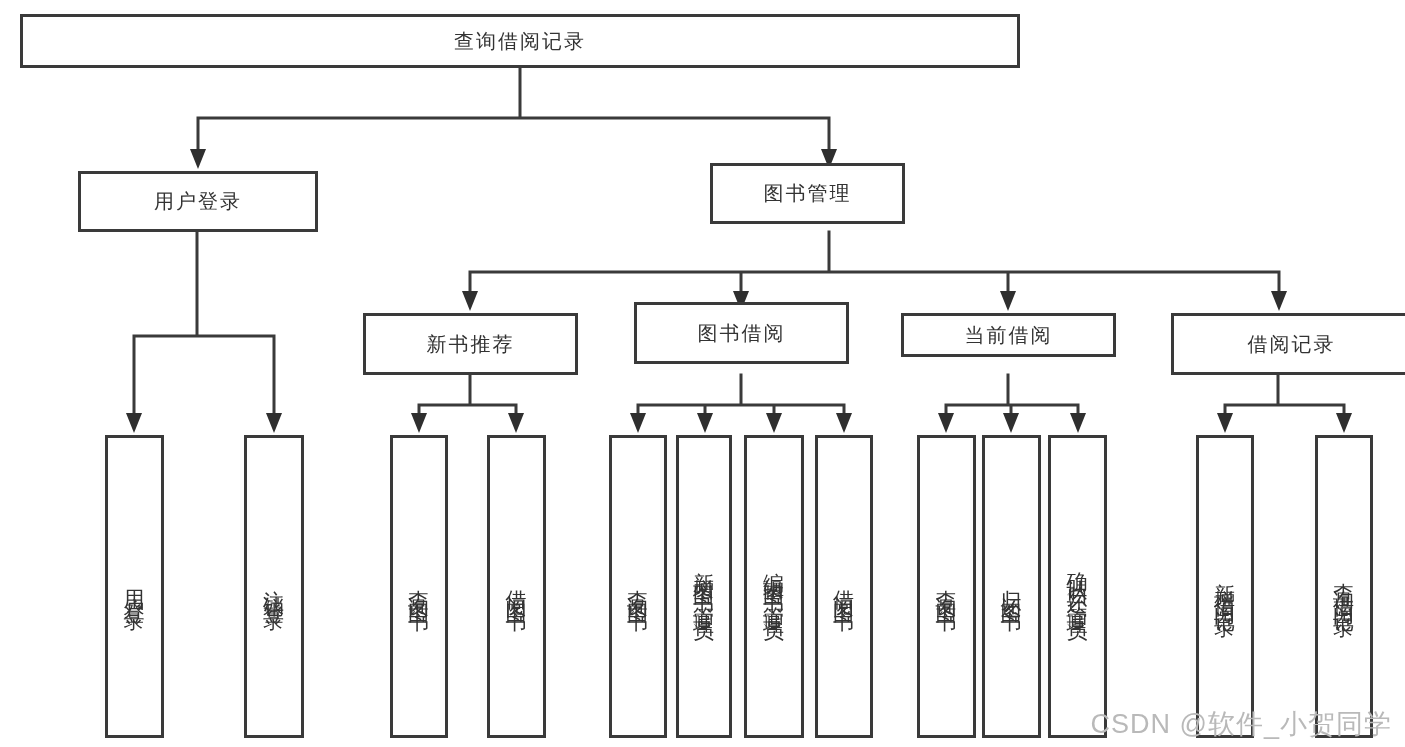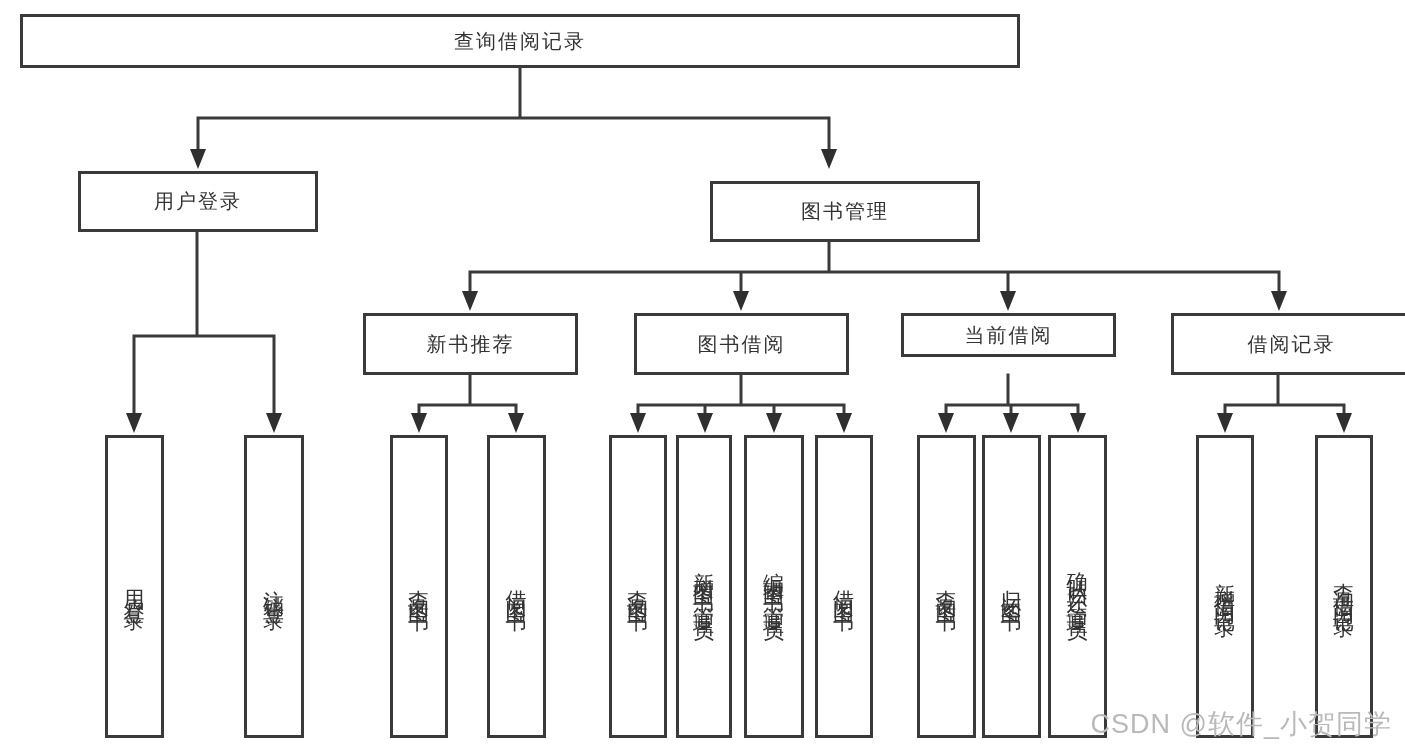--- a/index.html
+++ b/index.html
@@ -32,23 +32,23 @@
     writing-mode:vertical-rl;
     text-orientation:mixed;
     font-size:21px;font-weight:500;
     letter-spacing:7px;
     line-height:1;
     white-space:nowrap;
   }
   
   .n-root {left:20px;  top:14px;  width:1000px;height:54px;}
   .n-l2-0 {left:78px;  top:171px; width:240px; height:61px;}
-  .n-l2-1 {left:710px; top:181px; width:270px; height:61px;font-family:Liberation Serif, serif;}
+  .n-l2-1 {left:710px; top:163px; width:195px; height:61px;font-family:Liberation Serif, serif;}
   .n-l3-0 {left:363px; top:313px; width:215px; height:62px;}
-  .n-l3-1 {left:634px; top:313px; width:215px; height:62px;}
+  .n-l3-1 {left:634px; top:302px; width:215px; height:62px;}
   .n-l3-2 {left:901px; top:313px; width:215px; height:44px;}
   .n-l3-3 {left:1171px;top:313px; width:241px; height:62px;}
   .leaf   {top:435px; height:303px;}
   .n-lf-0 {left:105px; width:59px;}
   .n-lf-1 {left:244px; width:60px;}
   .n-lf-2 {left:390px; width:58px;}
   .n-lf-3 {left:487px; width:59px;}
   .n-lf-4 {left:609px; width:58px;}
   .n-lf-5 {left:676px; width:56px;}
   .n-lf-6 {left:744px; width:60px;}

